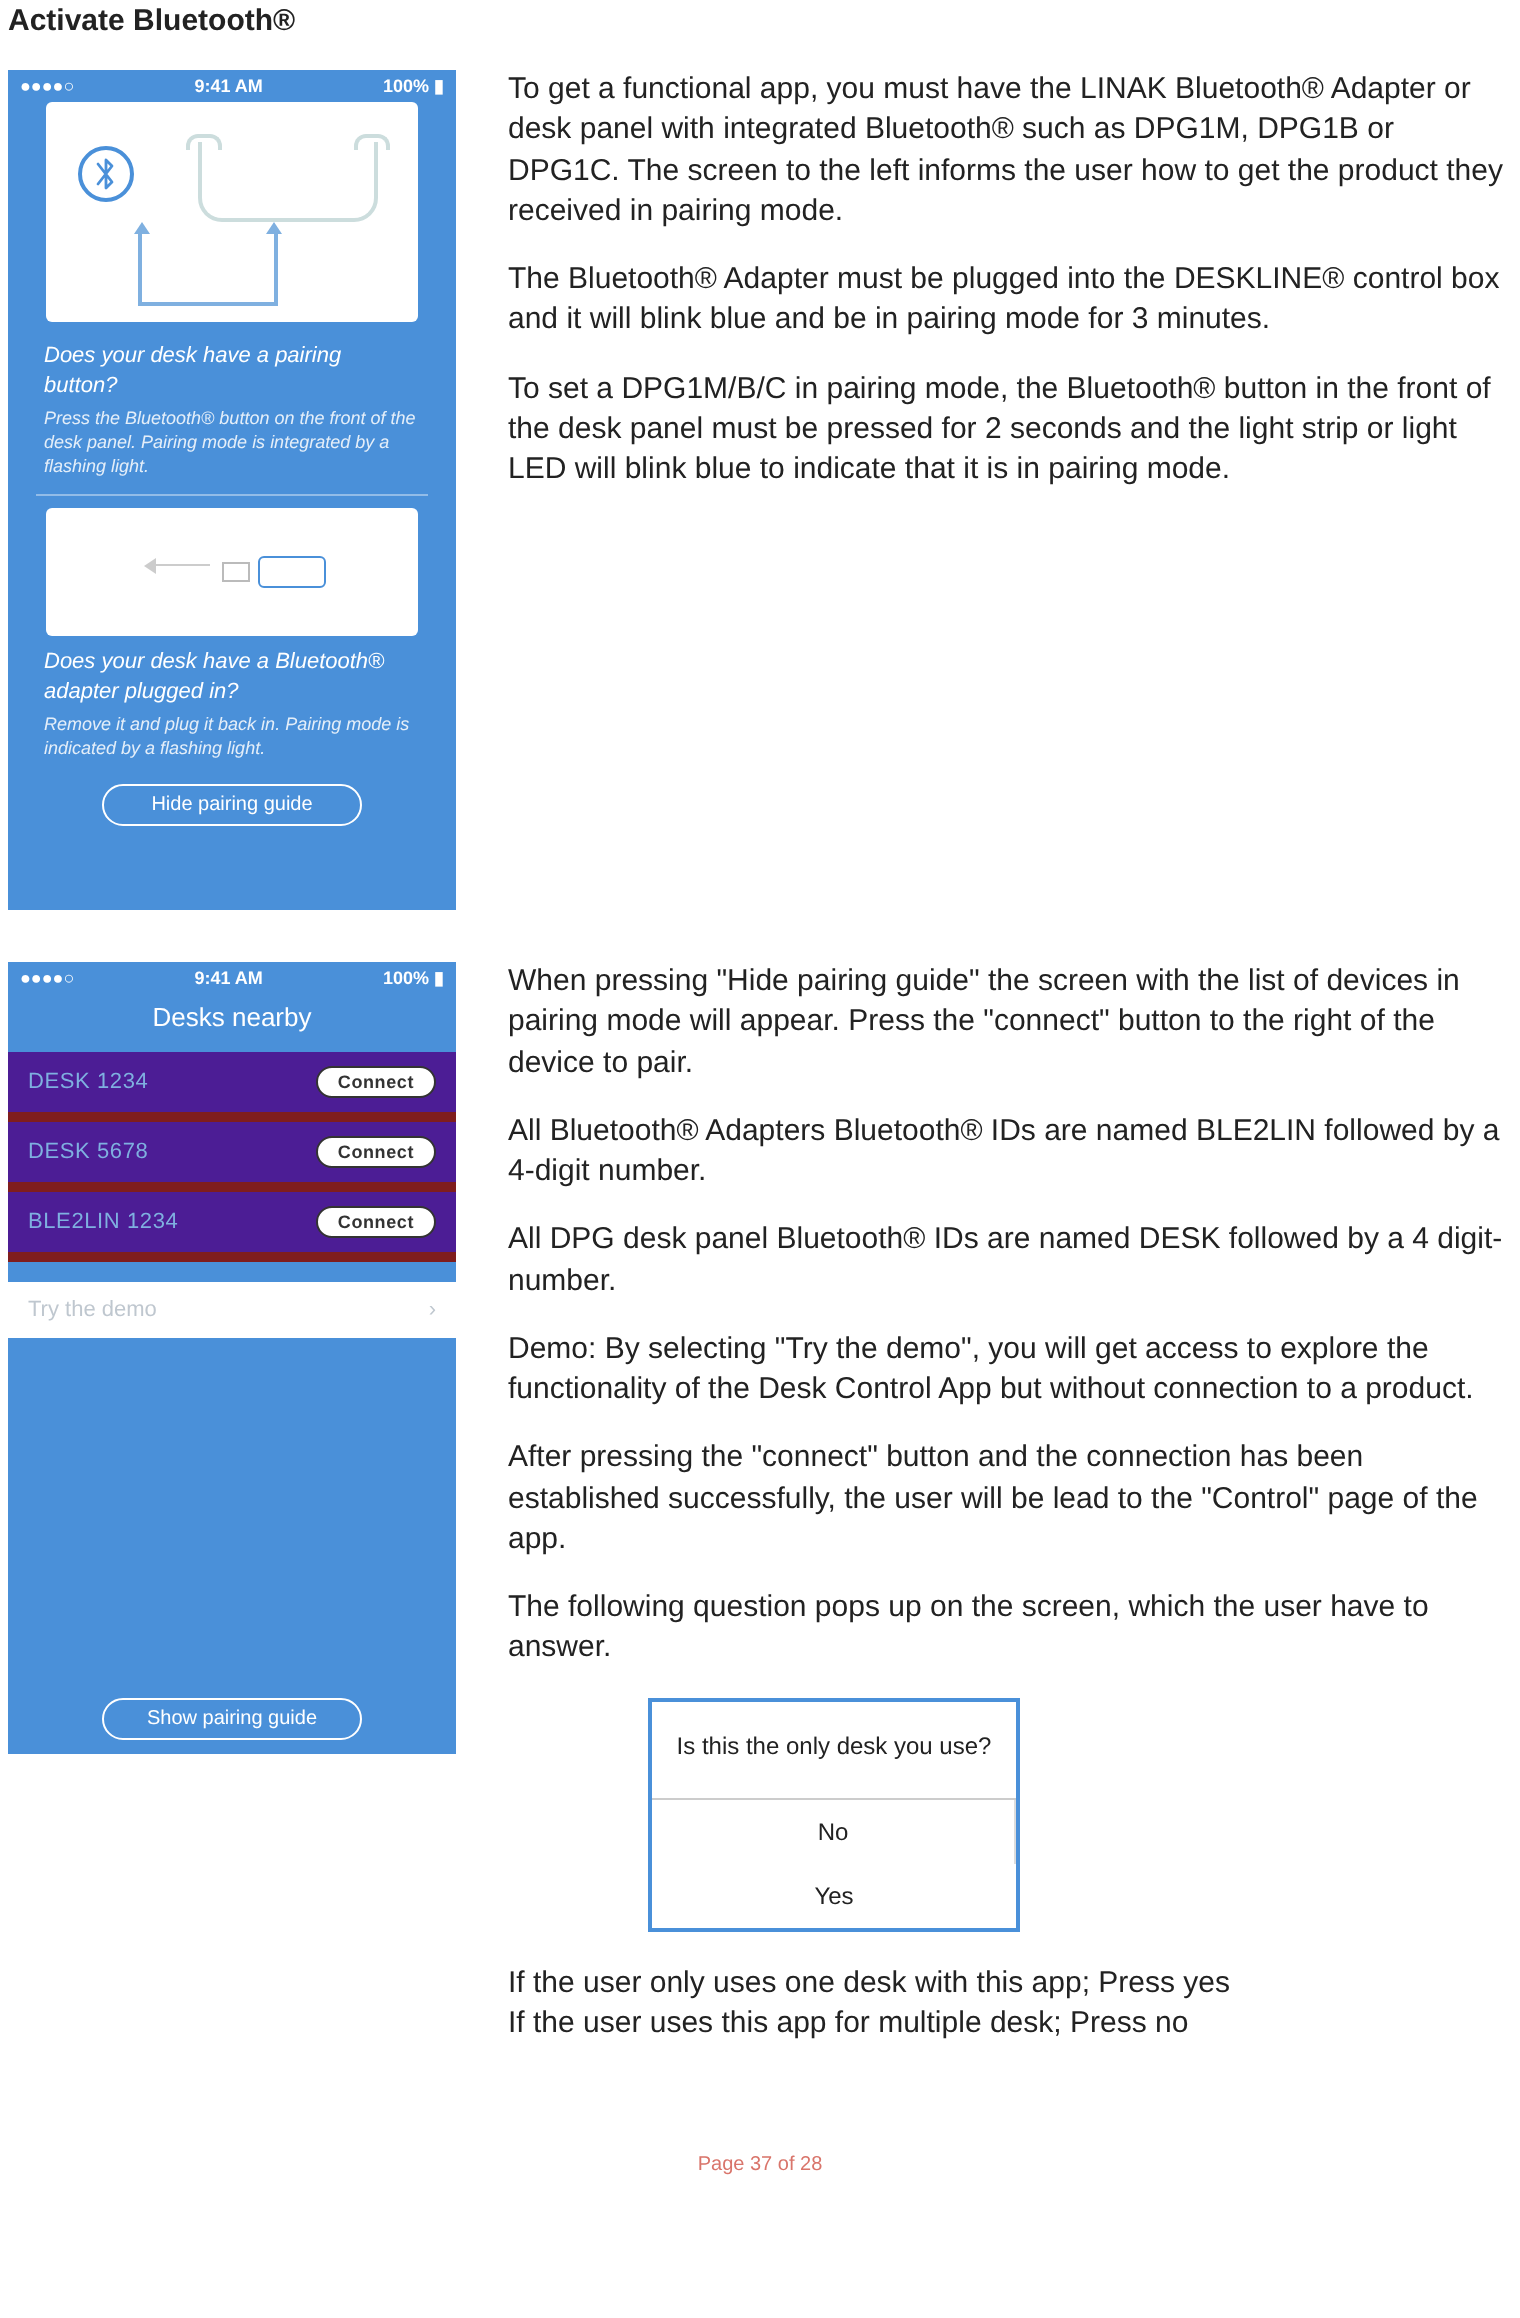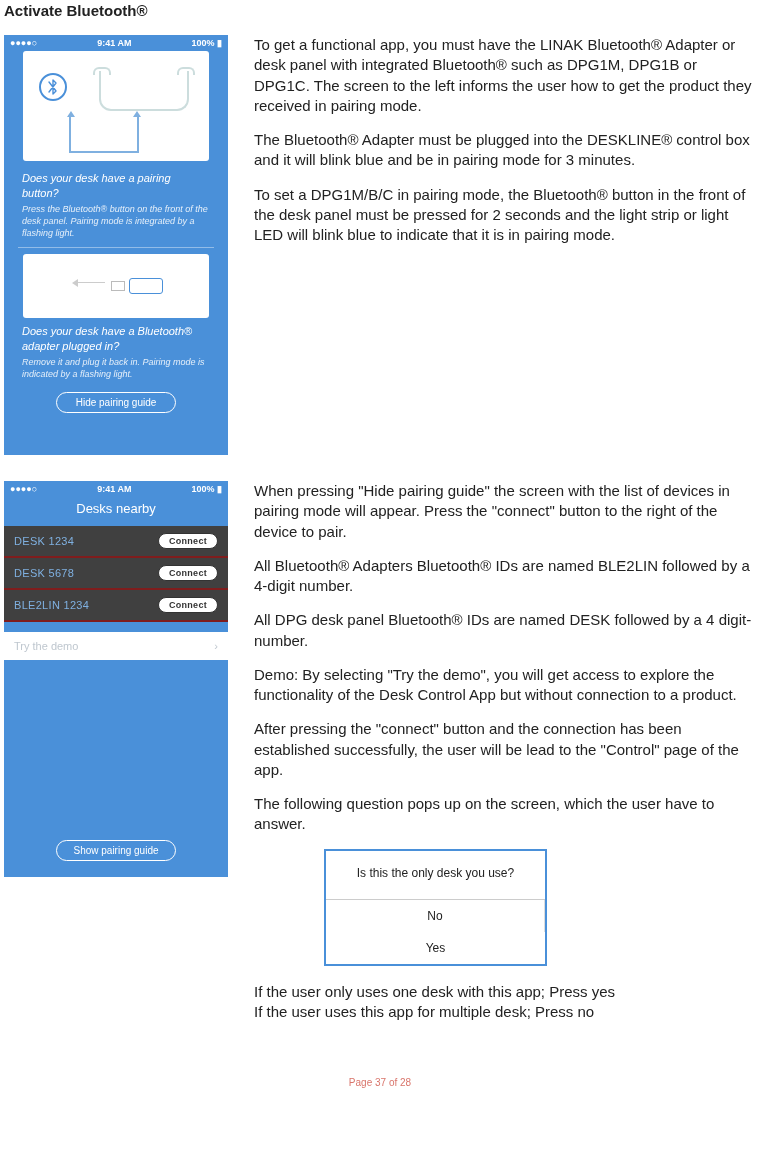--- a/index.html
+++ b/index.html
@@ -104,46 +104,46 @@
   .dongle .arrow {
     position:absolute; left:-34px; top:4px; width:28px; height:8px;
     border-top:1.5px solid #ccc;
   }
   .dongle .arrow::before {
     content:""; position:absolute; left:-5px; top:-4px; width:0;height:0;
     border-top:4px solid transparent; border-bottom:4px solid transparent;
     border-right:6px solid #ccc;
   }
   .pill-btn {
-    display:block; width:120px; margin:10px auto 14px auto; text-align:center;
+    display:block; width:130px; margin:10px auto 14px auto; text-align:center;
     border:1.3px solid #fff; border-radius:14px; padding:4px 0;
     font-size:10px; color:#fff;
   }
 
   
   .list-row {
-    background:#404040; color:var(--linak-light);
+    background:#4c1d95; color:var(--linak-light);
     display:flex; align-items:center; justify-content:space-between;
-    padding:7px 10px; border-bottom:2px solid #7f1d1d;
+    padding:7px 10px; border-bottom:5px solid #7f1d1d;
     font-size:11px; letter-spacing:.3px;
   }
   .connect-btn {
     background:#fff; color:#333; font-size:9px; font-weight:600;
     border:1px solid #333; border-radius:11px; padding:2px 10px;
   }
   .demo-row {
     background:#fff; color:#bfc7cf; padding:8px 10px;
     display:flex; align-items:center; justify-content:space-between;
     font-size:11px; margin-top:10px;text-align:right;
   }
   .spacer-blue { height:170px; }
 
   
   .dialog {
-    width:223px; margin:2px 0 16px 70px;
+    width:186px; margin:2px 0 16px 70px;
     border:2px solid var(--linak-blue);
   }
   .dialog .q {
     background:#fff; text-align:center; font-size:12px; padding:14px 6px 18px 6px;
     border-bottom:1px solid #ccc;
   }
   .dialog .opts { display:flex; background:#fff;flex-direction:column; }
   .dialog .opts div {
     flex:1; text-align:center; padding:8px 0; font-size:12px;
   }

